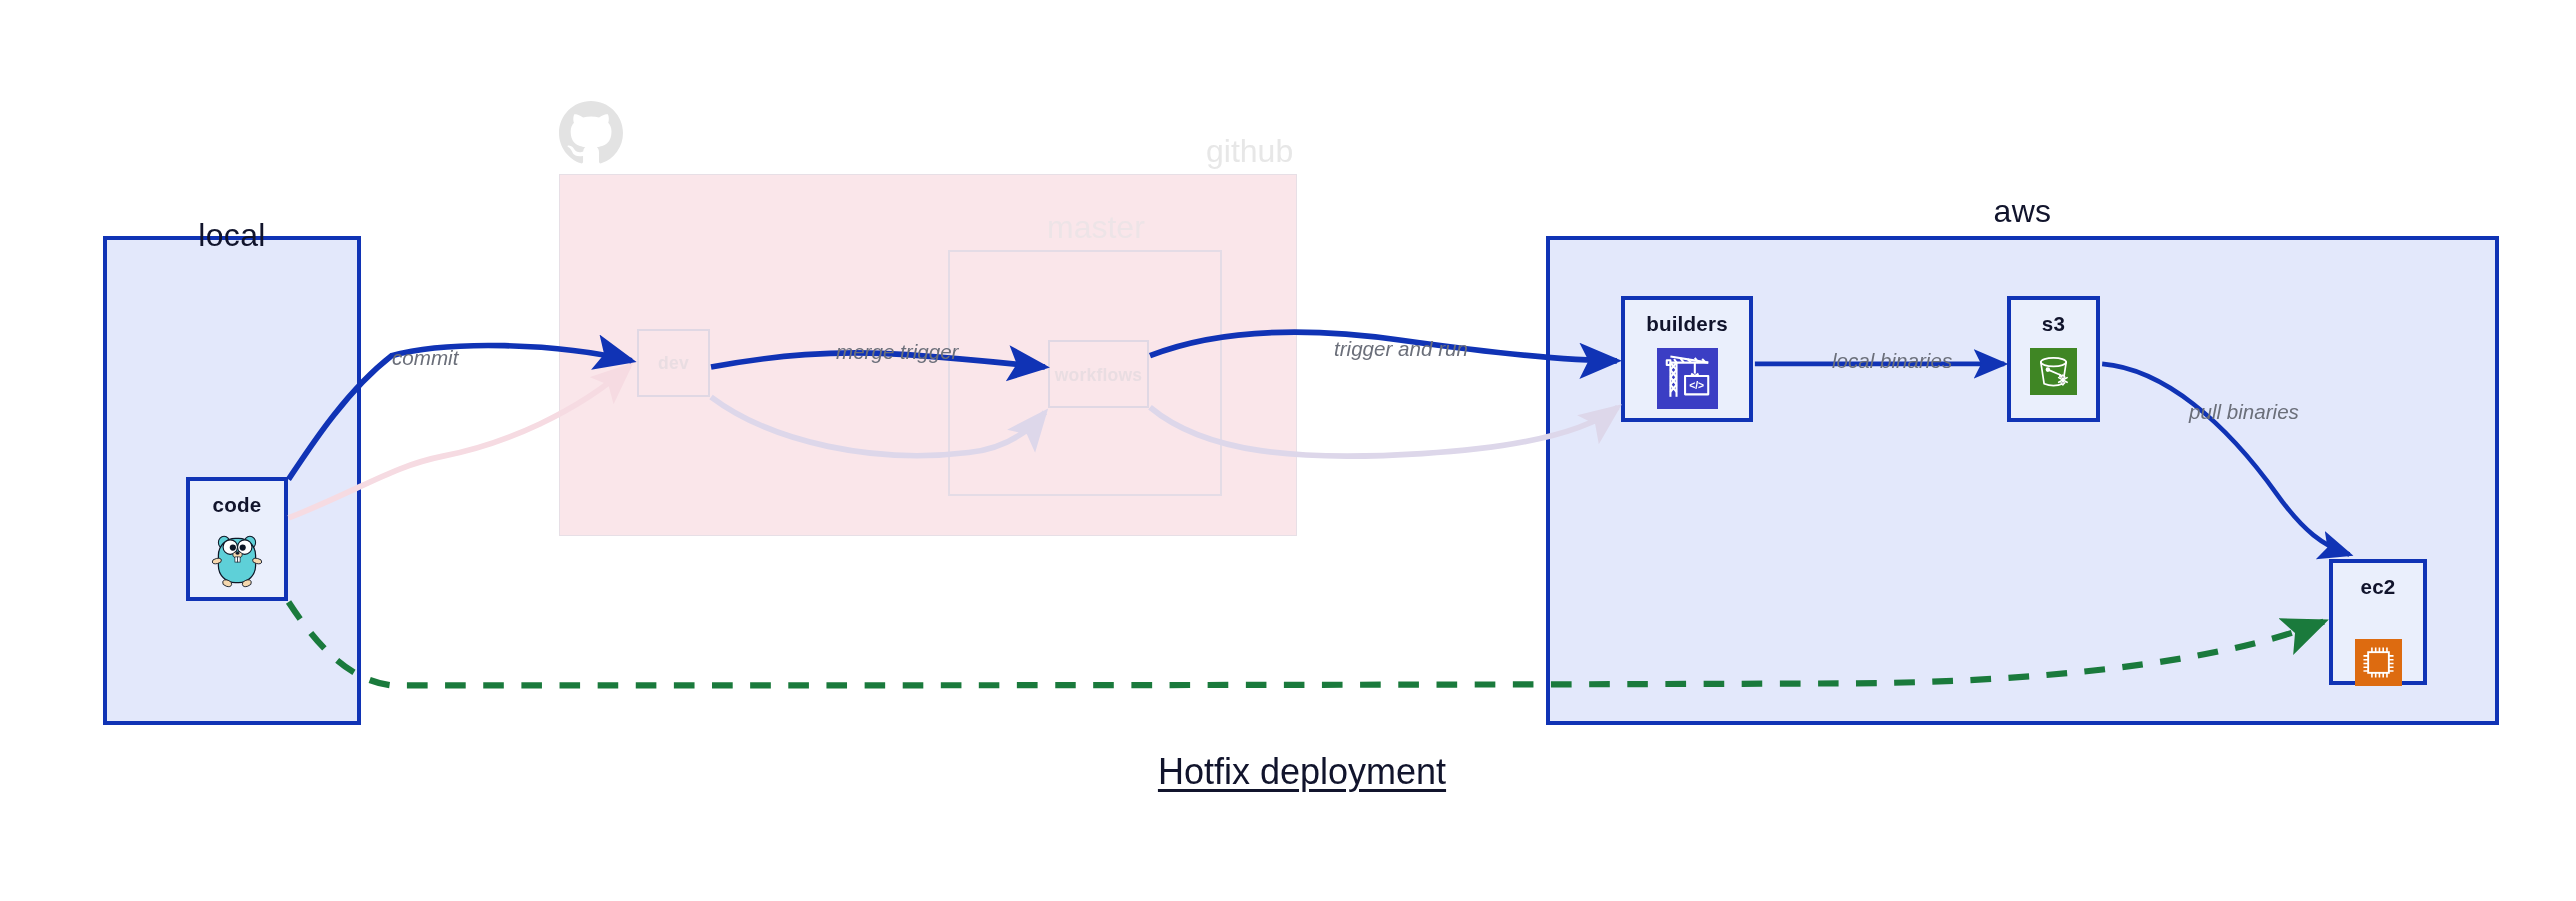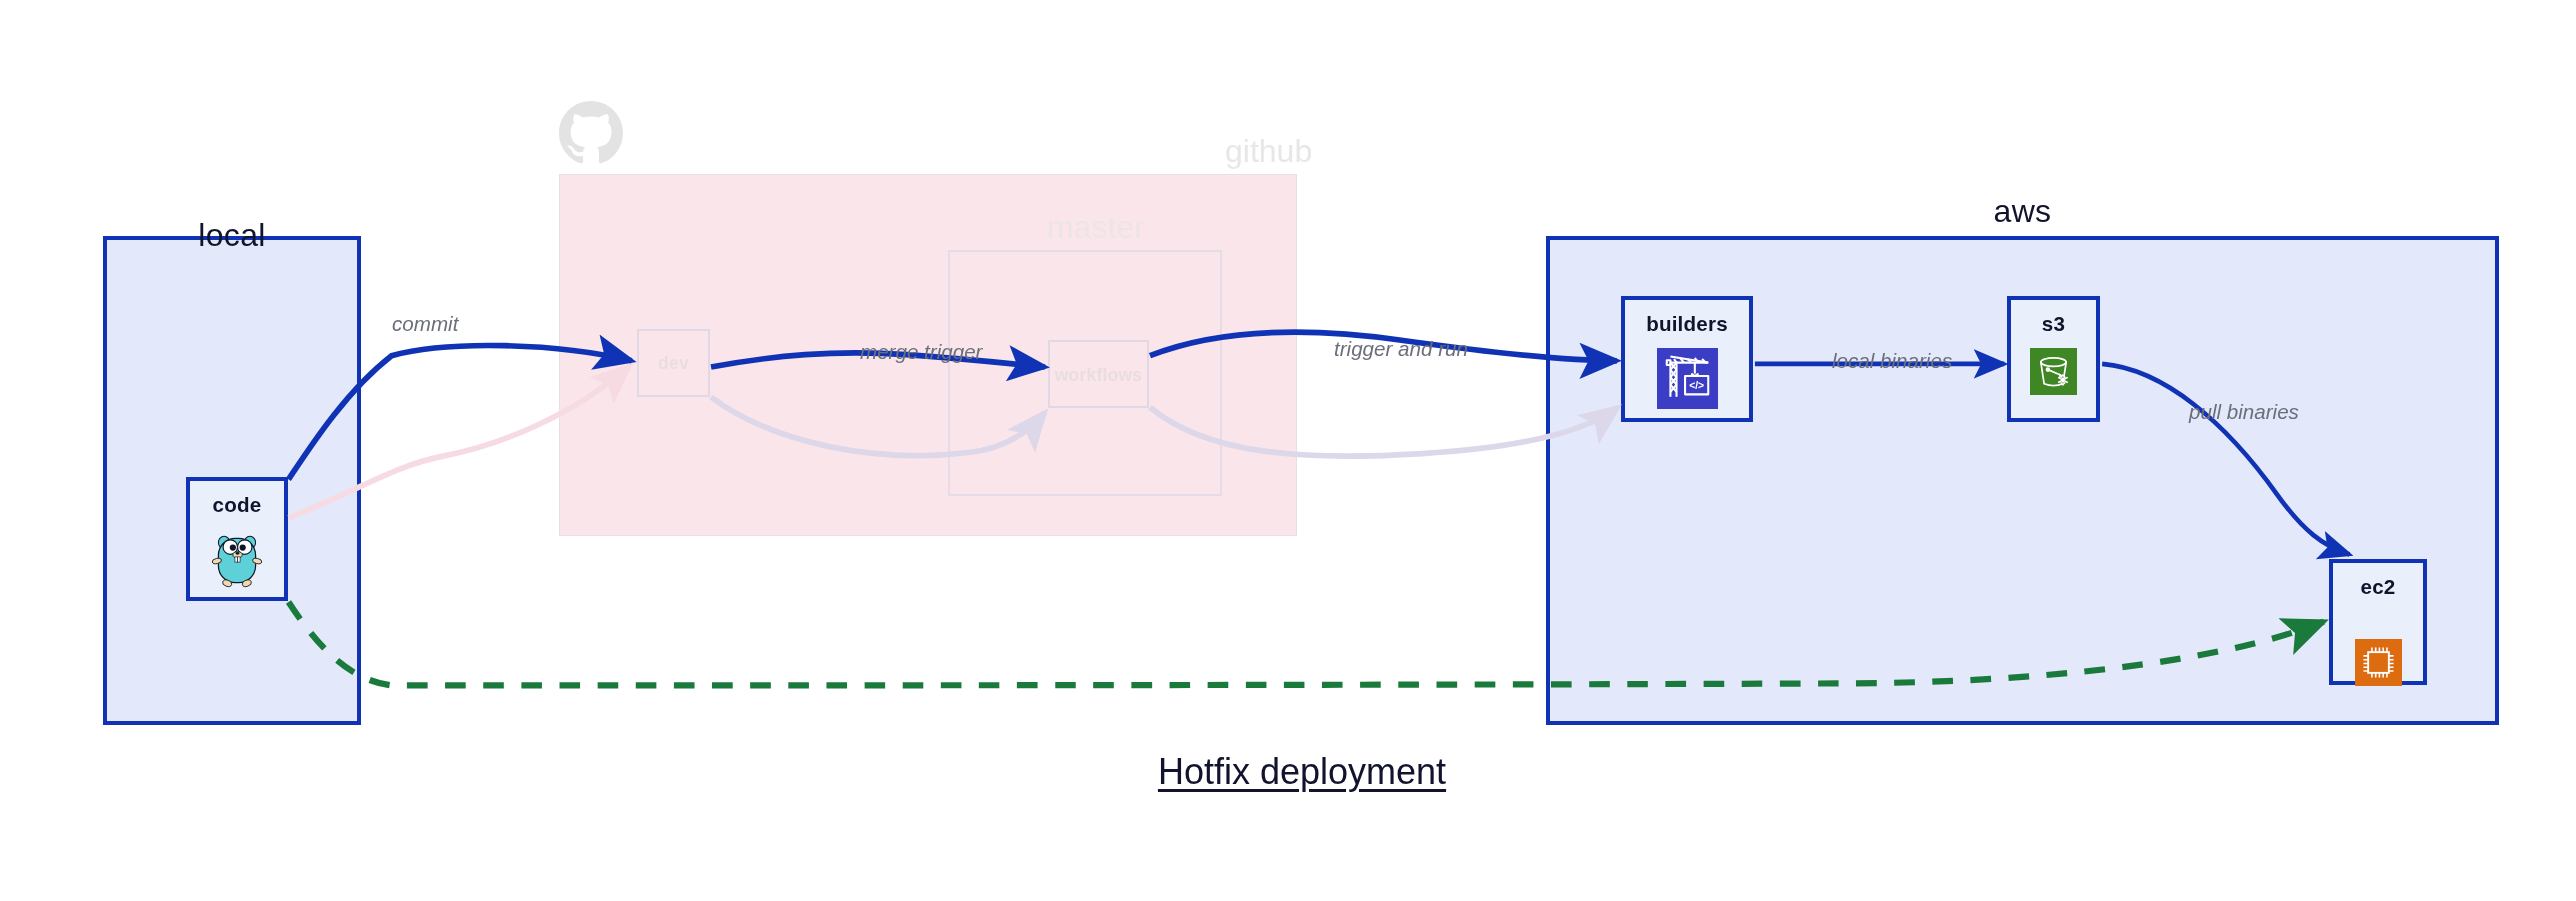--- a/index.html
+++ b/index.html
@@ -45,21 +45,21 @@
       pointer-events:none;}
   .icon-sq{display:block;}
 </style>
 </head>
 <body>
 
 <div id="stage">
 
   <div class="cluster ghost" style="left:559px;top:174px;width:738px;height:362px;"></div>
 
-  <div class="ghost-label" style="left:1206px;top:133px;margin-left:19px;">github</div>
+  <div class="ghost-label" style="left:1206px;top:133px;">github</div>
 
   <div style="position:absolute;left:559px;top:101px;width:64px;height:64px;">
     <svg viewBox="0 0 16 16" width="64" height="64" aria-hidden="true">
       <path fill="#e3e3e3" d="M8 0C3.58 0 0 3.58 0 8c0 3.54 2.29 6.53 5.47 7.59.4.07.55-.17.55-.38
         0-.19-.01-.82-.01-1.49-2.01.37-2.53-.49-2.69-.94-.09-.23-.48-.94-.82-1.13-.28-.15-.68-.52-.01-.53.63-.01
         1.08.58 1.23.82.72 1.21 1.87.87 2.33.66.07-.52.28-.87.51-1.07-1.78-.2-3.64-.89-3.64-3.95
         0-.87.31-1.59.82-2.15-.08-.2-.36-1.02.08-2.12 0 0 .67-.21 2.2.82.64-.18 1.32-.27
         2-.27s1.36.09 2 .27c1.53-1.04 2.2-.82 2.2-.82.44 1.1.16 1.92.08 2.12.51.56.82 1.27.82
         2.15 0 3.07-1.87 3.75-3.65 3.95.29.25.54.73.54 1.48 0 1.07-.01 1.93-.01 2.2 0
         .21.15.46.55.38A8.013 8.013 0 0 0 16 8c0-4.42-3.58-8-8-8z"></path>
@@ -206,23 +206,23 @@
     <path d="M2232,690 C2360,640 2520,632 2720,660 C2920,688 3050,700 3138,700" fill="none" stroke="#1033b5" stroke-width="11" marker-end="url(#ah-blue)"></path>
 
     <path d="M3406,706 L3890,706" fill="none" stroke="#1033b5" stroke-width="9" marker-end="url(#ah-blue)"></path>
 
     <path d="M4080,706 C4200,716 4320,820 4420,960 C4470,1030 4510,1060 4560,1076" fill="none" stroke="#1033b5" stroke-width="9" marker-end="url(#ah-blue)"></path>
 
     <path d="M560,1168 C620,1260 680,1320 760,1330 C1400,1330 2600,1330 3600,1326
              C4050,1322 4350,1270 4510,1206" fill="none" stroke="#1a7a3c" stroke-width="12" stroke-dasharray="40 34" stroke-linecap="butt" marker-end="url(#ah-green)"></path>
   </svg>
 
-  <span class="elabel" style="left:392px;top:312px;">commit</span>
-
-  <span class="elabel" style="left:860px;top:340px;text-align:center;">merge trigger</span>
+  <span class="elabel" style="left:392px;top:346px;">commit</span>
+
+  <span class="elabel" style="left:836px;top:340px;text-align:center;">merge trigger</span>
 
   <span class="elabel" style="left:1334px;top:337px;">trigger and run</span>
 
   <span class="elabel" style="left:1832px;top:349px;">local binaries</span>
 
   <span class="elabel" style="left:2189px;top:392px;margin-top:8px;">pull binaries</span>
 
   <div id="diagram-title" style="top:751px;">Hotfix deployment</div>
 
 </div>

